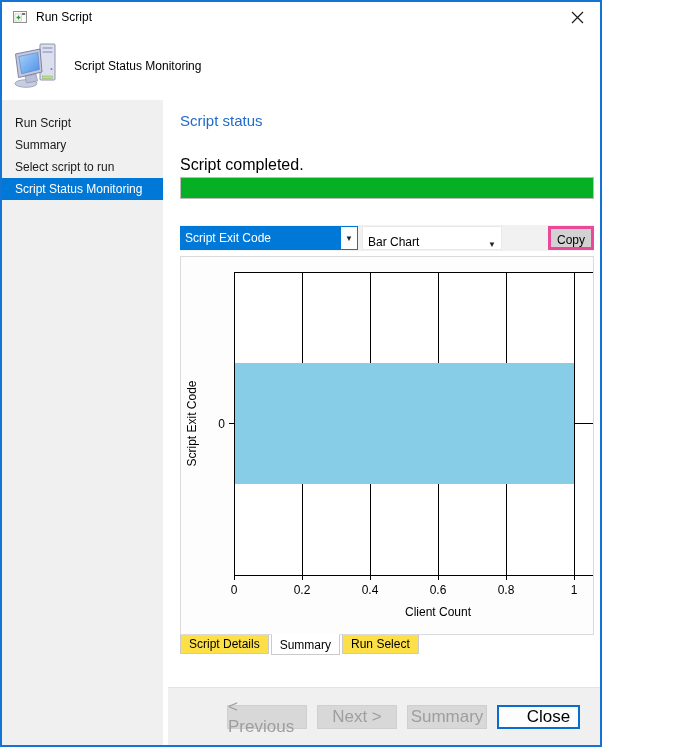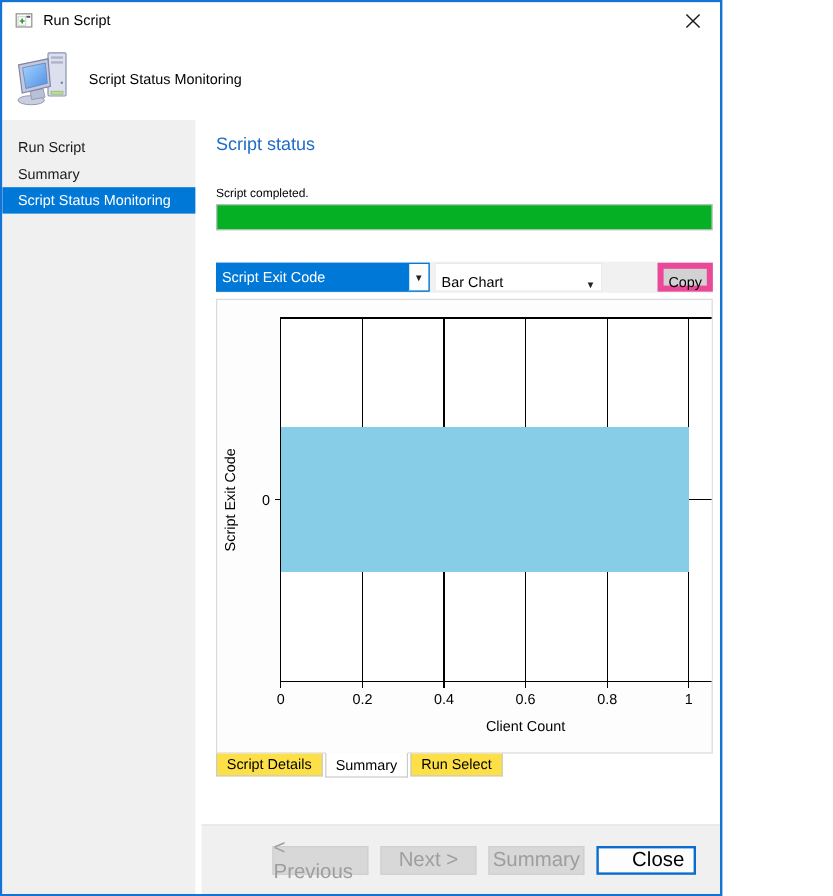--- a/index.html
+++ b/index.html
@@ -30,34 +30,34 @@
   .body { flex:1; display:flex; min-height:0; }
   .sidebar { width:161px; background:#f0f0f0; padding-top:12px; flex:0 0 auto; }
   .sidebar-item { height:22px; line-height:22px; padding-left:13px; color:#1a1a1a; cursor:pointer; white-space:nowrap; }
   .sidebar-item.selected { background:#0078d7; color:#fff; }
   .v-divider { width:5px; background:#ffffff; flex:0 0 auto; }
 
   .content { flex:1; display:flex; flex-direction:column; background:#fff; min-width:0; }
   .content-inner { flex:1; padding:0 6px 0 12px; display:flex; flex-direction:column; }
 
   .page-heading { margin-top:12px; font-size:15px; color:#1f6bc9; }
-  .status-text { margin-top:27px; font-size:10px; }
+  .status-text { margin-top:27px; font-size:16px; }
   .progress { margin-top:3px; height:22px; border:1px solid #bcbcbc; background:#f6f6f6; }
   .progress-fill { height:100%; background:#06b025; }
 
   
   .chart-toolbar { margin-top:26px; height:26px; display:flex; align-items:center; background:#f1f1f1; }
   .combo-selected { width:178px; height:24px; display:flex; border:1px solid #0078d7; background:#0078d7; }
   .combo-selected .combo-text { flex:1; color:#fff; background:#0078d7; line-height:22px; padding-left:4px; white-space:nowrap; overflow:hidden; }
   .combo-selected .combo-arrow { width:17px; background:#fdfdfd; border-left:1px solid #0078d7; display:flex; align-items:center; justify-content:center; font-size:8px; color:#222; }
   .combo-plain { width:140px; height:24px; margin-left:4px; display:flex; align-items:flex-end; background:#fff; border:1px solid #e9e9e9; }
   .combo-plain .combo-text { flex:1; padding-left:5px; color:#000; white-space:nowrap; }
   .combo-plain .combo-arrow { width:18px; font-size:8px; color:#222; text-align:center; }
   .toolbar-spacer { flex:1; }
-  .copy-btn { width:46px; height:24px; background:#d2d2d2; border:5px solid #ec4899; color:#000; font-size:12px; line-height:22px; text-align:center; cursor:pointer; }
+  .copy-btn { width:46px; height:24px; background:#d2d2d2; border:3px solid #ec4899; color:#000; font-size:12px; line-height:22px; text-align:center; cursor:pointer; }
 
   
   .chart-panel { margin-top:5px; height:379px; border:1px solid #dadada; background:#fdfdfd; overflow:hidden; }
   .chart-panel svg { display:block; font-family:"Liberation Sans", sans-serif; }
 
   
   .tabstrip { height:21px; display:flex; align-items:flex-start; }
   .tab { height:19px; line-height:18px; padding:0 8px; background:#fde047; border:1px solid #cbcbcb; border-top:none; margin-right:2px; cursor:pointer; white-space:nowrap; }
   .tab.selected { height:21px; line-height:21px; background:#fff; border-top:1px solid #fff; margin-top:-1px; position:relative; z-index:2; }
 
@@ -111,20 +111,21 @@
       <path d="M6.8 15.5 L25.8 11.5 L27.4 28.4 L9.6 32.8 Z" fill="url(#scr)" stroke="#5c7db0" stroke-width="0.6"></path>
     </svg>
     <span class="header-title">Script Status Monitoring</span>
   </div>
 
   <div class="body">
 
     <div class="sidebar">
       <div class="sidebar-item">Run Script</div>
       <div class="sidebar-item">Summary</div>
+      <div class="sidebar-item">Select script to run</div>
       <div class="sidebar-item selected">Script Status Monitoring</div>
     </div>
 
     <div class="v-divider"></div>
 
     <div class="content">
       <div class="content-inner">
 
         <div class="page-heading">Script status</div>
 

